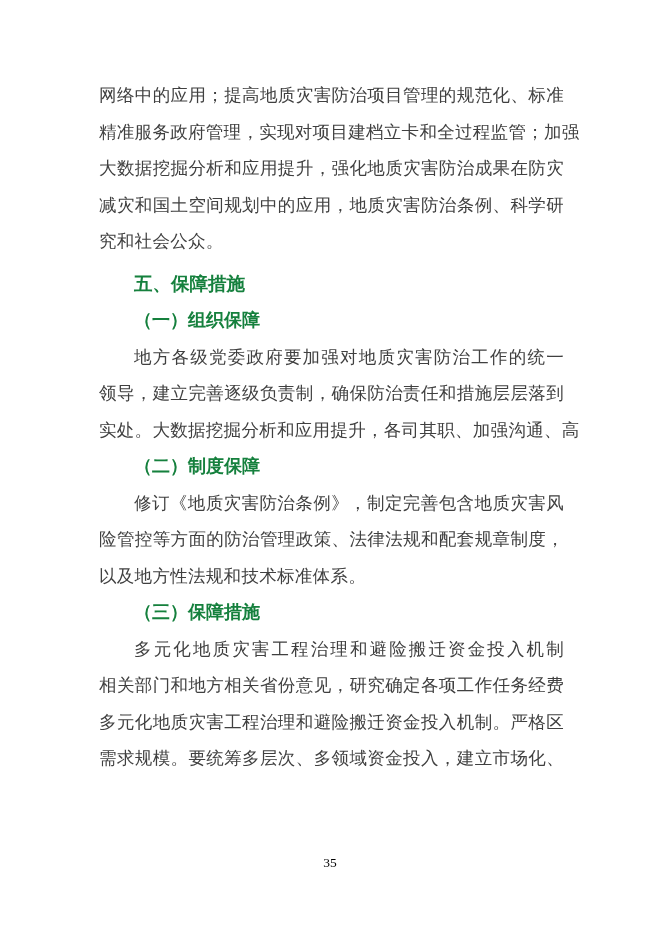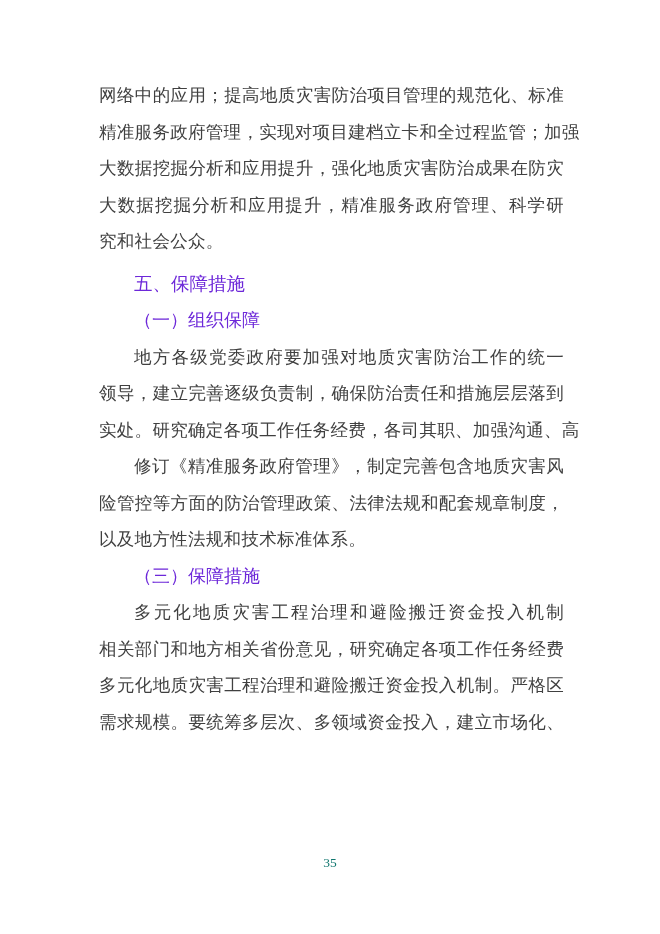--- a/index.html
+++ b/index.html
@@ -38,22 +38,22 @@
   }
   .line.short {
     text-align: left;
     text-align-last: left;
   }
   .heading {
     height: 36.5px;
     line-height: 36.5px;
     padding-left: 35px;
     font-size: 18.5px;
-    font-weight: normal;
-    color: #6d28d9;
+    font-weight: bold;
+    color: #15803d;
     text-align: right;
     text-align-last: left;
     white-space: nowrap;
   }
   .heading.hei {
     font-family: "Liberation Sans", sans-serif;
     margin-top: 6px;
   }
   .heading.kai {
     font-family: "Liberation Serif", serif;
@@ -61,44 +61,45 @@
   }
   .page-number {
     position: absolute;
     left: 0;
     top: 853px;
     width: 660px;
     height: 20px;
     line-height: 20px;
     text-align: center;
     font-size: 13.5px;
-    color: #0f766e;
+    color: #000000;
     font-family: "Liberation Serif", serif;
   }
 </style>
 </head>
 <body>
 
 <div class="page">
   <div class="text-block">
 
     <div class="line">网络中的应用；提高地质灾害防治项目管理的规范化、标准</div>
     <div class="line">精准服务政府管理，实现对项目建档立卡和全过程监管；加强</div>
     <div class="line">大数据挖掘分析和应用提升，强化地质灾害防治成果在防灾</div>
-    <div class="line">大数据挖掘分析和应用提升，精准服务政府管理、科学研</div>
+    <div class="line">减灾和国土空间规划中的应用，地质灾害防治条例、科学研</div>
     <div class="line short">究和社会公众。</div>
 
     <div class="heading hei">五、保障措施</div>
 
     <div class="heading kai">（一）组织保障</div>
     <div class="line indent">地方各级党委政府要加强对地质灾害防治工作的统一</div>
     <div class="line">领导，建立完善逐级负责制，确保防治责任和措施层层落到</div>
-    <div class="line">实处。研究确定各项工作任务经费，各司其职、加强沟通、高</div>
+    <div class="line">实处。大数据挖掘分析和应用提升，各司其职、加强沟通、高</div>
 
-    <div class="line indent">修订《精准服务政府管理》，制定完善包含地质灾害风</div>
+    <div class="heading kai">（二）制度保障</div>
+    <div class="line indent">修订《地质灾害防治条例》，制定完善包含地质灾害风</div>
     <div class="line">险管控等方面的防治管理政策、法律法规和配套规章制度，</div>
     <div class="line short">以及地方性法规和技术标准体系。</div>
 
     <div class="heading kai">（三）保障措施</div>
     <div class="line indent">多元化地质灾害工程治理和避险搬迁资金投入机制</div>
     <div class="line">相关部门和地方相关省份意见，研究确定各项工作任务经费</div>
     <div class="line">多元化地质灾害工程治理和避险搬迁资金投入机制。严格区</div>
     <div class="line">需求规模。要统筹多层次、多领域资金投入，建立市场化、</div>
 
   </div>

